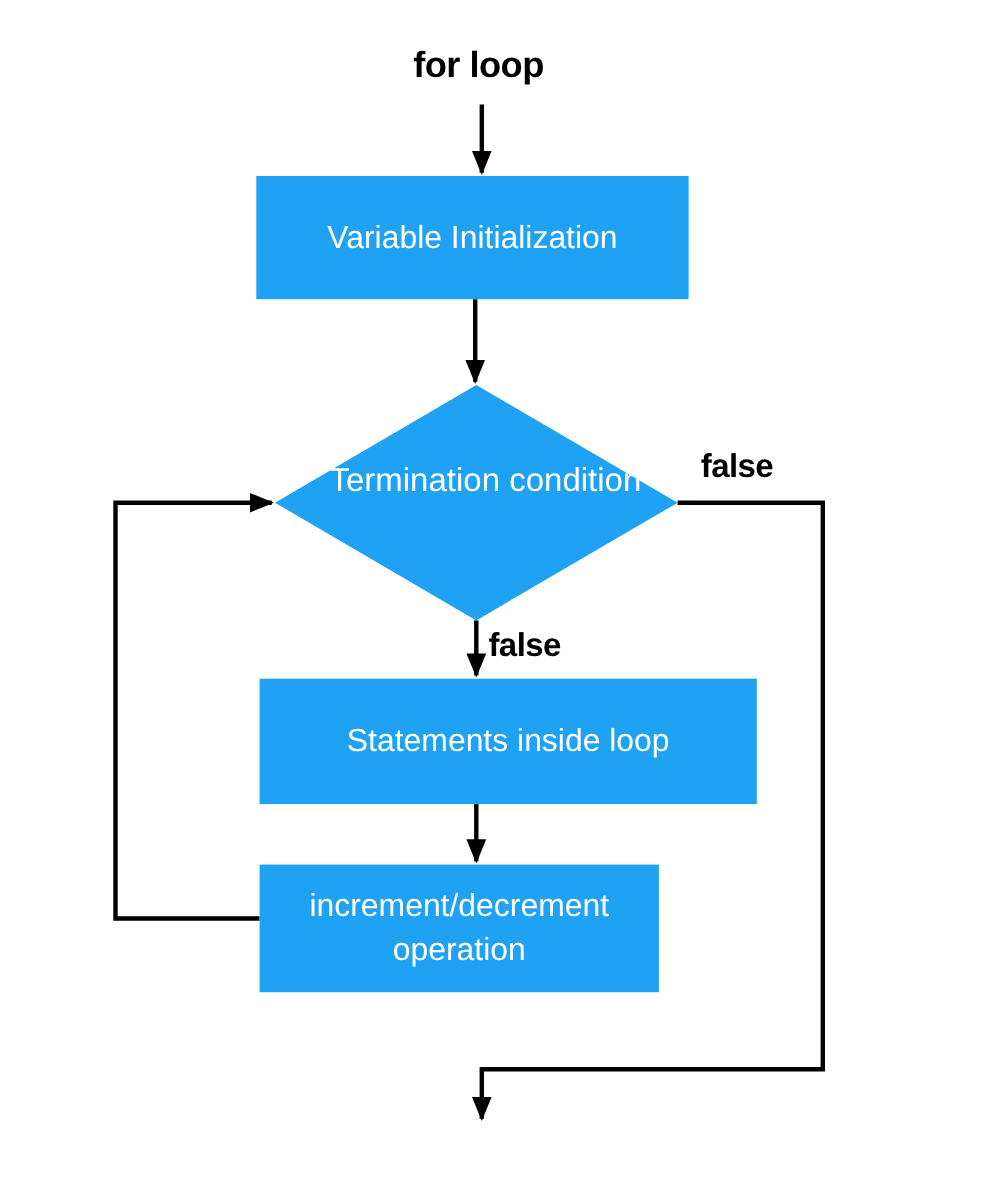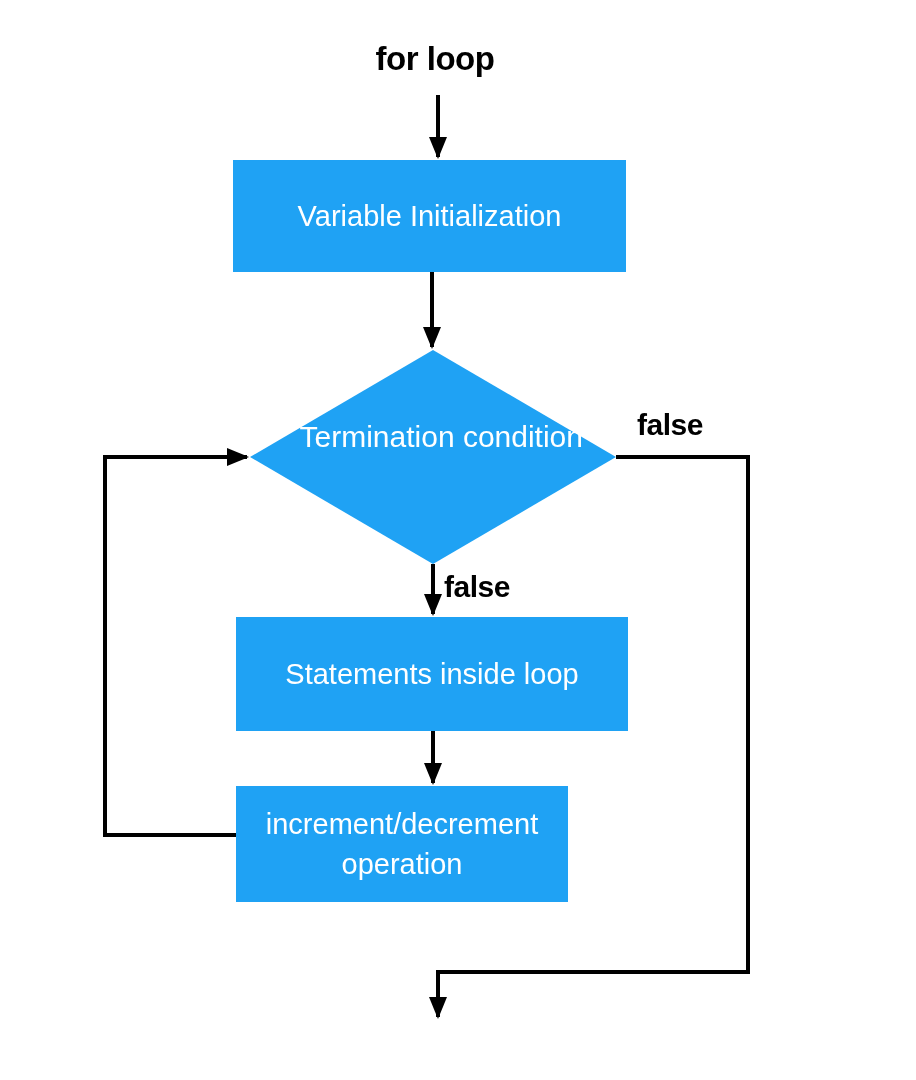--- a/index.html
+++ b/index.html
@@ -33,22 +33,22 @@
     display: flex;
     align-items: center;
     justify-content: center;
     text-align: center;
     font-size: 29px;
     line-height: 40px;
     padding: 0 36px;
     box-sizing: border-box;
   }
   .node-init   { left: 233px; top: 160px; width: 393px; height: 112px; }
-  .node-body   { left: 236px; top: 617px; width: 392px; height: 114px; }
-  .node-update { left: 236px; top: 786px; width: 332px; height: 116px; }
+  .node-body   { left: 236px; top: 617px; width: 452px; height: 114px; }
+  .node-update { left: 236px; top: 786px; width: 363px; height: 116px; }
   .diamond-label {
     position: absolute;
     left: 283px; top: 417px;
     width: 300px;
     color: var(--node-text, #ffffff);
     font-size: 30px;
     line-height: 40px;
     text-align: right;
   }
   .flow-title {

